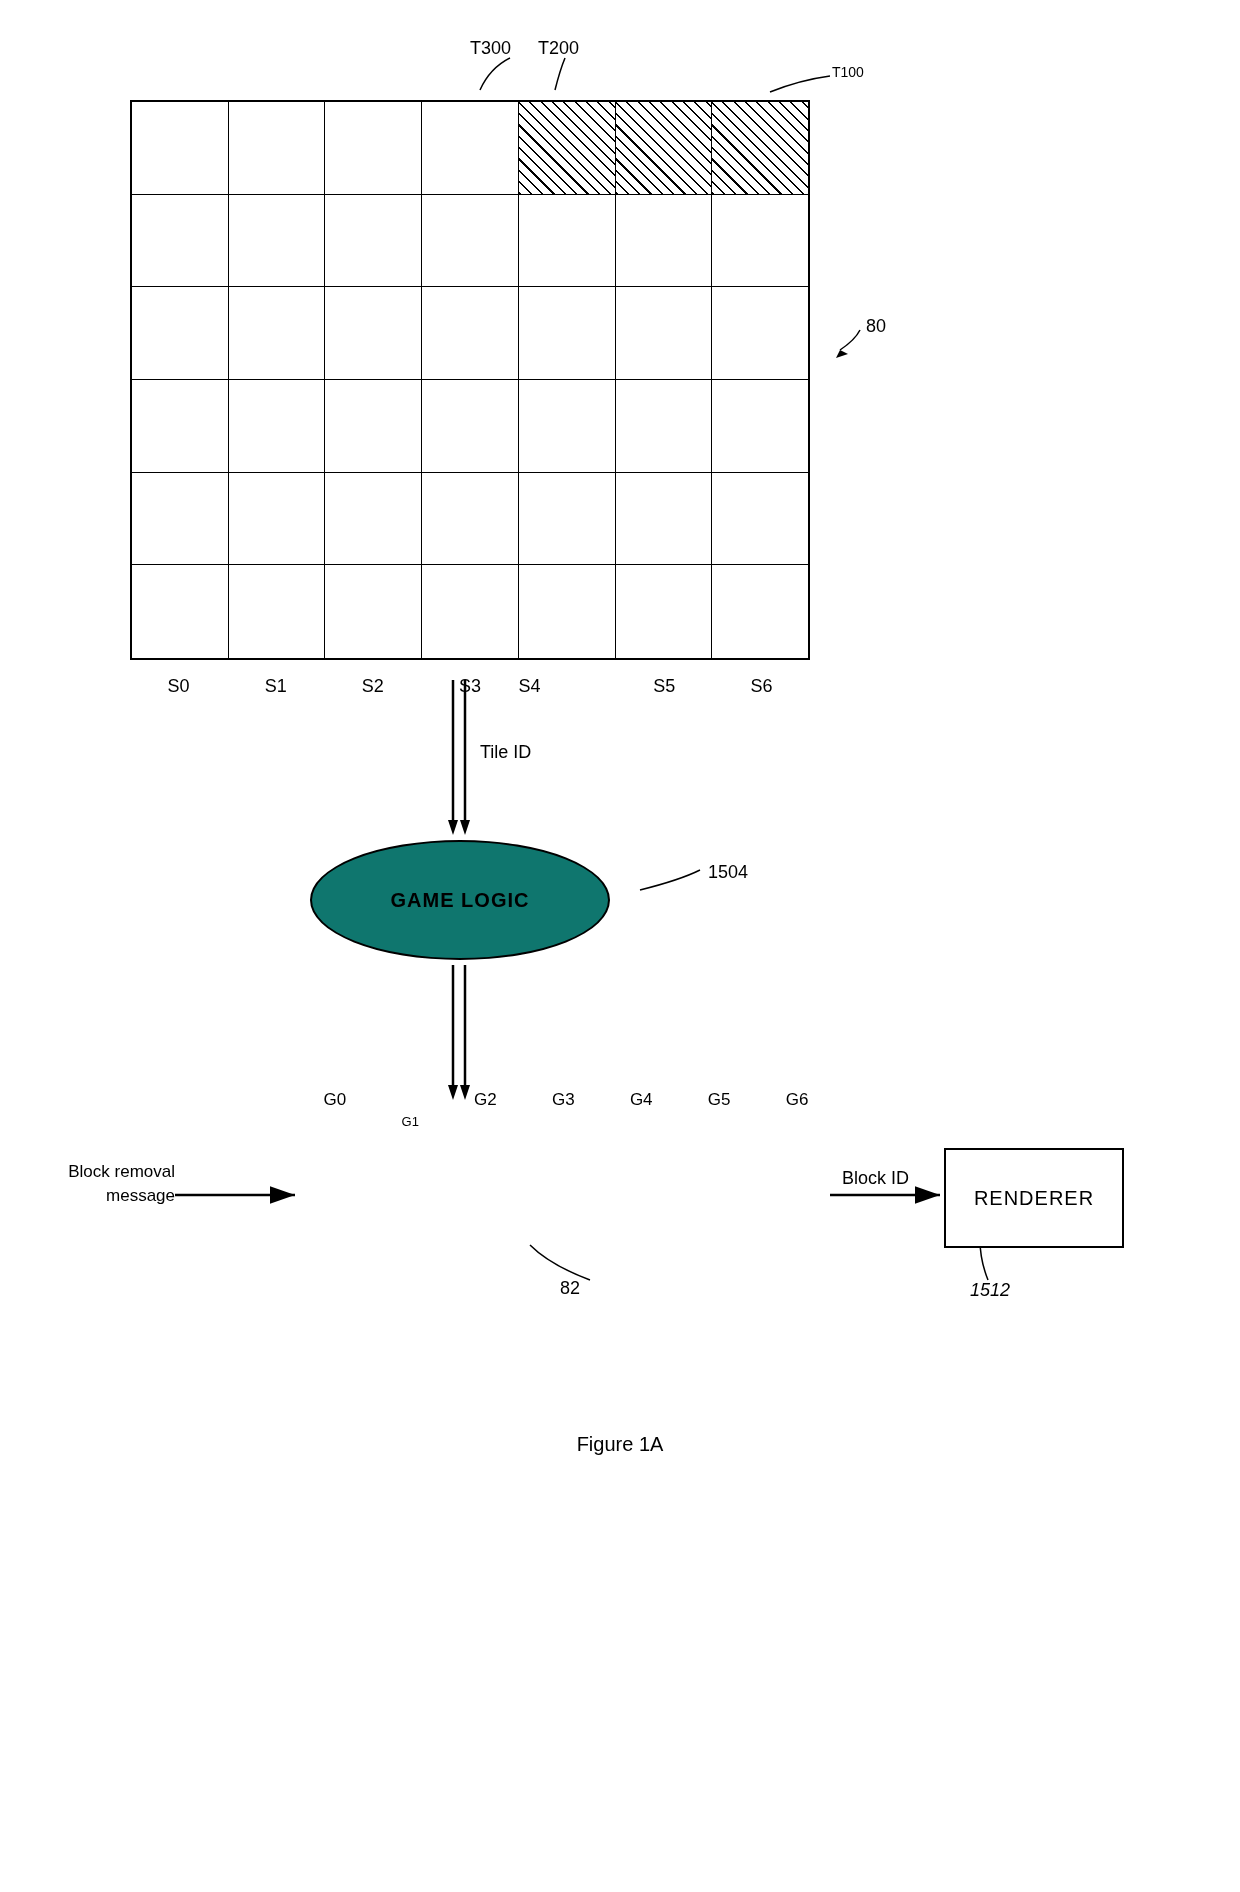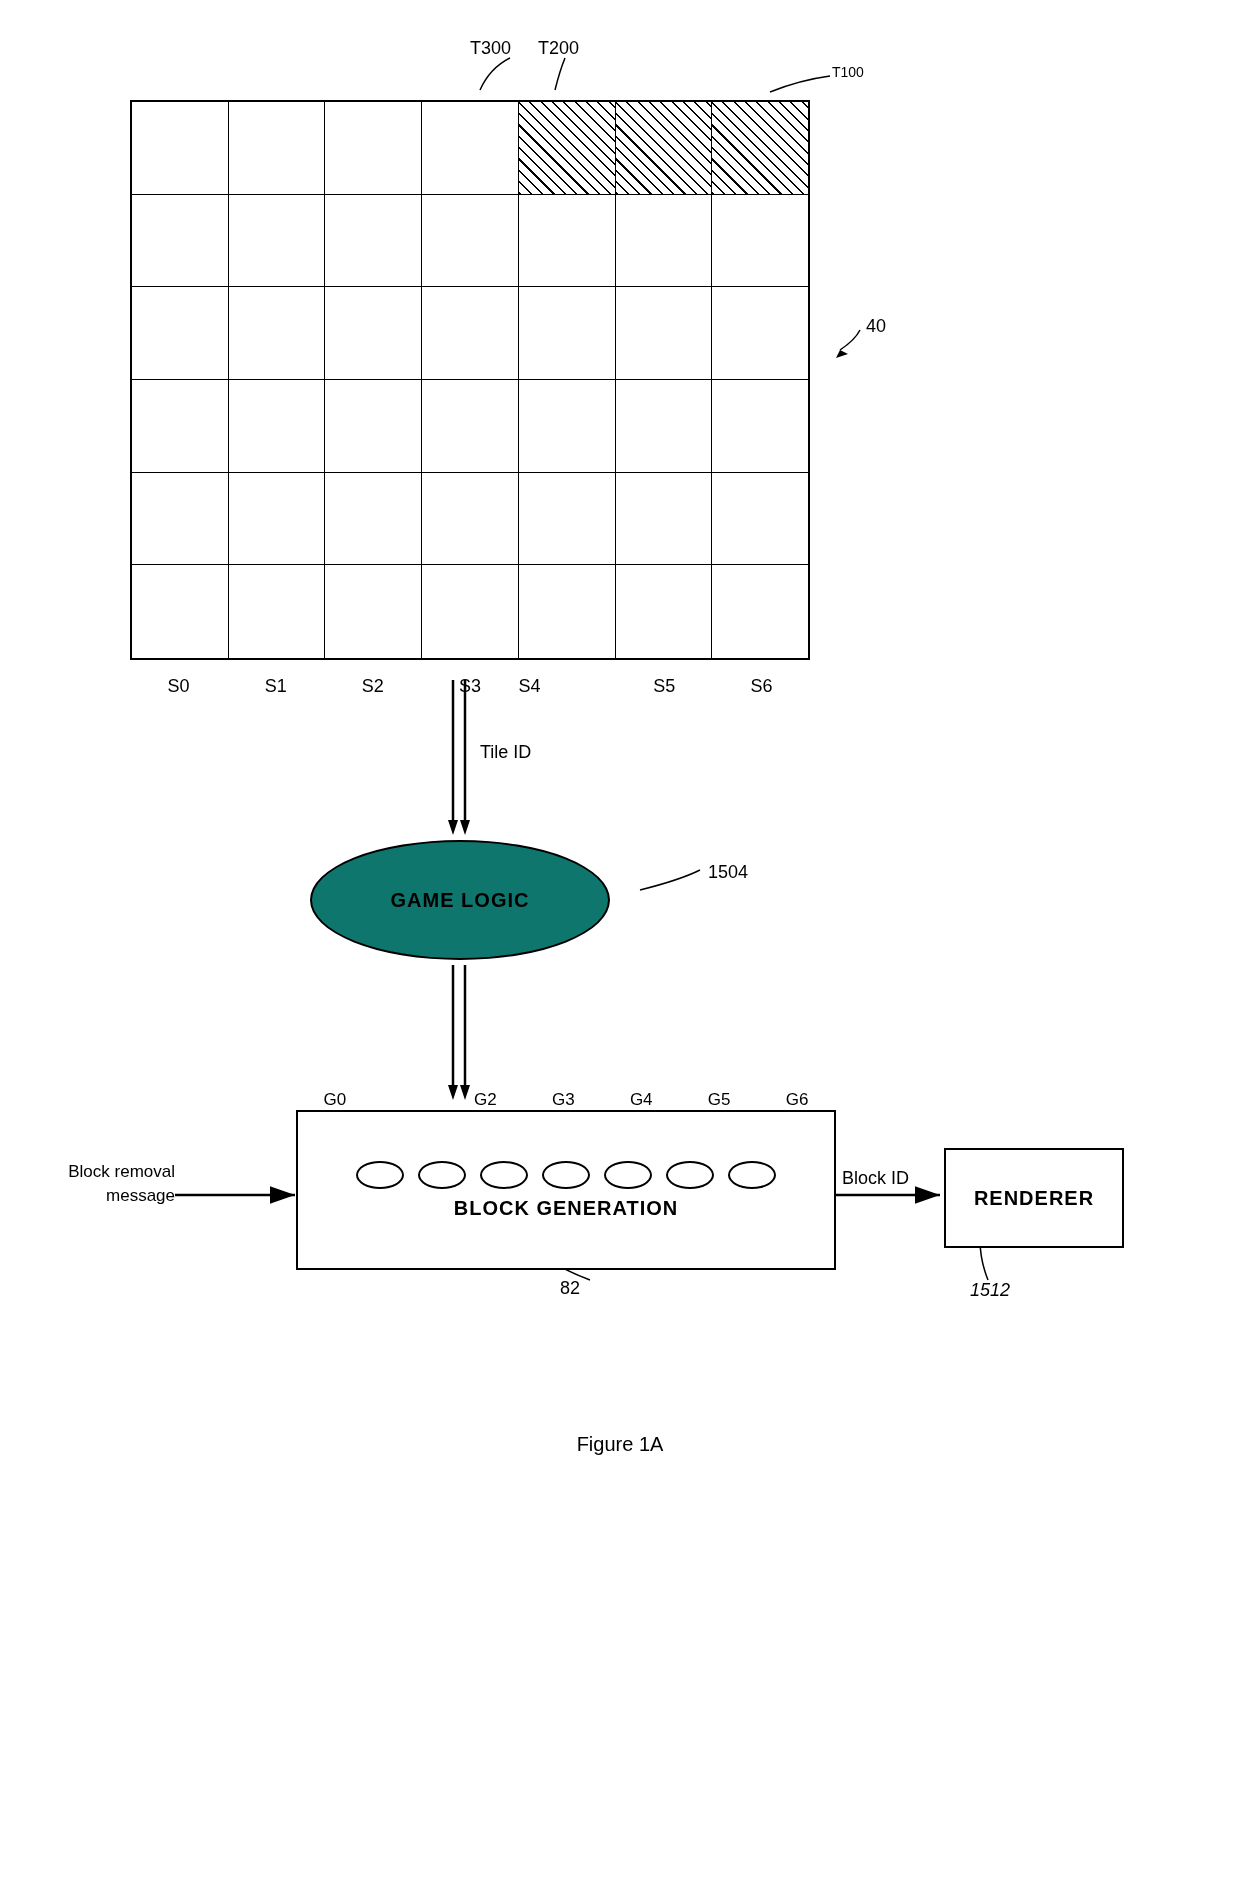--- a/index.html
+++ b/index.html
@@ -219,21 +219,21 @@
       <div class="grid-cell"></div>
       <div class="grid-cell"></div>
       <div class="grid-cell"></div>
       <div class="grid-cell"></div>
       <div class="grid-cell"></div>
       <div class="grid-cell"></div>
       <div class="grid-cell"></div>
     </div>
   </div>
 
-  <div class="label" style="top:316px; left:866px; font-size:18px;">40</div>
+  <div class="label" style="top:316px; left:866px; font-size:18px;">80</div>
 
   <div style="position:absolute; top:676px; left:130px; width:680px; display:flex;">
     <div style="flex:1; text-align:center; font-size:18px;">S0</div>
     <div style="flex:1; text-align:center; font-size:18px;">S1</div>
     <div style="flex:1; text-align:center; font-size:18px;">S2</div>
     <div style="flex:1; text-align:center; font-size:18px;">S3</div>
     <div style="flex:1; text-align:left; font-size:18px;">S4</div>
     <div style="flex:1; text-align:center; font-size:18px;">S5</div>
     <div style="flex:1; text-align:center; font-size:18px;">S6</div>
   </div>
@@ -249,43 +249,30 @@
   <div style="position:absolute; top:1090px; left:296px; width:540px; display:flex; justify-content:space-around;">
     <div style="font-size:17px; text-align:center;">G0</div>
     <div style="font-size:13px; text-align:center;margin-top:24px;">G1</div>
     <div style="font-size:17px; text-align:left;">G2</div>
     <div style="font-size:17px; text-align:center;">G3</div>
     <div style="font-size:17px; text-align:center;">G4</div>
     <div style="font-size:17px; text-align:right;">G5</div>
     <div style="font-size:17px; text-align:center;">G6</div>
   </div>
 
-  <div class="rect-box" style="top:1110px; left:296px; width:540px; height:160px; flex-direction:column; gap:8px;">
-
-    <div class="ovals-row">
-      <div class="oval-item"></div>
-      <div class="oval-item"></div>
-      <div class="oval-item"></div>
-      <div class="oval-item"></div>
-      <div class="oval-item"></div>
-      <div class="oval-item"></div>
-      <div class="oval-item"></div>
-    </div>
-    <span style="font-size:20px; font-weight:bold; letter-spacing:1px;">BLOCK GENERATION</span>
-  </div>
 
   <div class="label" style="top:1278px; left:560px; font-size:18px;">82</div>
 
   <div class="label" style="top:1160px; left:20px; font-size:17px; line-height:1.4; width:155px; text-align:right;">
     <span>Block removal<br>message</span>
   </div>
 
   <div class="label" style="top:1168px; left:842px; font-size:18px;">Block ID</div>
 
   <div class="rect-box" style="top:1148px; left:944px; width:180px; height:100px;">
-    <span style="font-size:20px; font-weight:bold; letter-spacing:1px;">RENDERER</span>
+    <span style="font-size:20px; font-weight:normal; letter-spacing:1px;">RENDERER</span>
   </div>
 
   <div class="label" style="top:1280px; left:970px; font-size:18px;font-style:italic;">1512</div>
 
   <div class="figure-label">Figure 1A</div>
 
 </div>
 
 </body></html>

